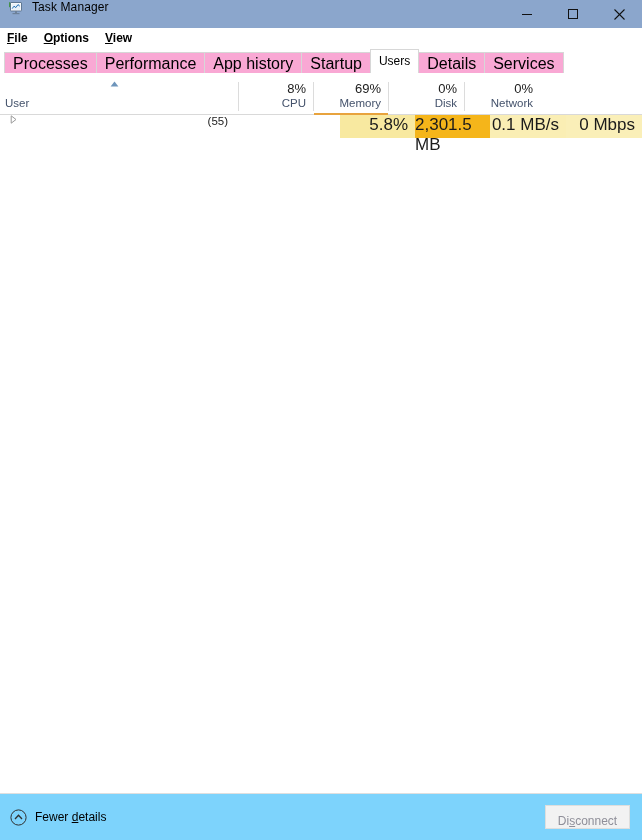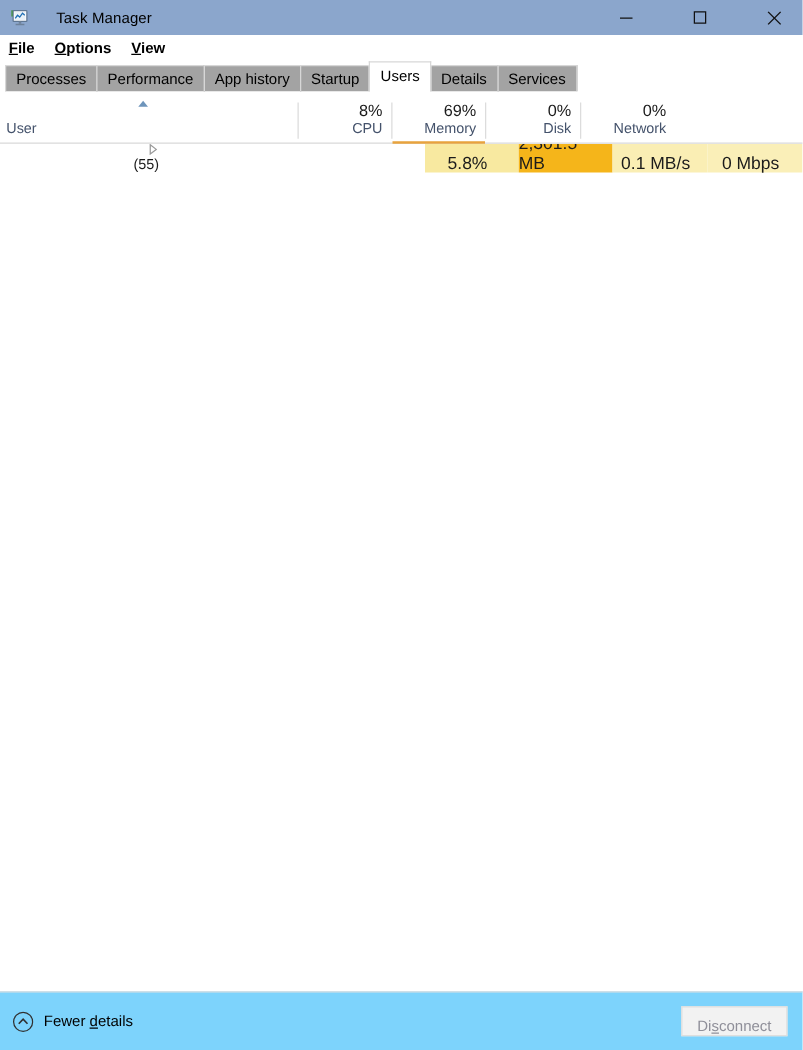--- a/index.html
+++ b/index.html
@@ -24,24 +24,23 @@
     background: #ffffff;
     display: flex;
     flex-direction: column;
   }
 
   
   .titlebar {
     height: 28px;
     background: #8ba6cc;
     display: flex;
-    align-items: center;
-    flex: 0 0 auto;
-    position: relative;
-    gap: 13px;
+    align-items: flex-start;
+    flex: 0 0 auto;
+    position: relative;
   }
   .titlebar-icon {
     width: 16px;
     height: 16px;
     margin-left: 8px;
     margin-right: 8px;
     flex: 0 0 auto;
     position: relative;
   }
   .titlebar-title {
@@ -95,23 +94,23 @@
     content: "";
     position: absolute;
     left: 0; right: 0; bottom: 0;
     height: 1px;
     background: #ffffff;
   }
   .tab {
     height: 21px;
     line-height: 21px;
     padding: 0 8px;
-    font-size: 12px;
+    font-size: 16px;
     color: #000000;
-    background: #a3a3a3;
+    background: #f9a8d4;
     border: 1px solid #d7d7d7;
     border-bottom: none;
     margin-right: -1px;
     white-space: nowrap;
     box-sizing: border-box;
     position: relative;
     z-index: 1;
   }
   .tab.active {
     background: #ffffff;
@@ -195,28 +194,27 @@
   .row {
     display: flex;
     height: 23px;
     align-items: stretch;
     font-size: 12px;
     color: #1b1b1b;
   }
   .cell {
     box-sizing: border-box;
     display: flex;
-    align-items: center;
+    align-items: flex-start;
     height: 23px;
-    flex-direction: column;
   }
   .cell.num {
     justify-content: flex-end;
     padding-right: 7px;
-    font-size: 14px;
+    font-size: 17px;
     color: #1b1b1b;
   }
   .cell-user {
     width: 238px;
     padding-left: 6px;
     position: relative;
   }
   .expander {
     width: 14px;
     display: inline-flex;

